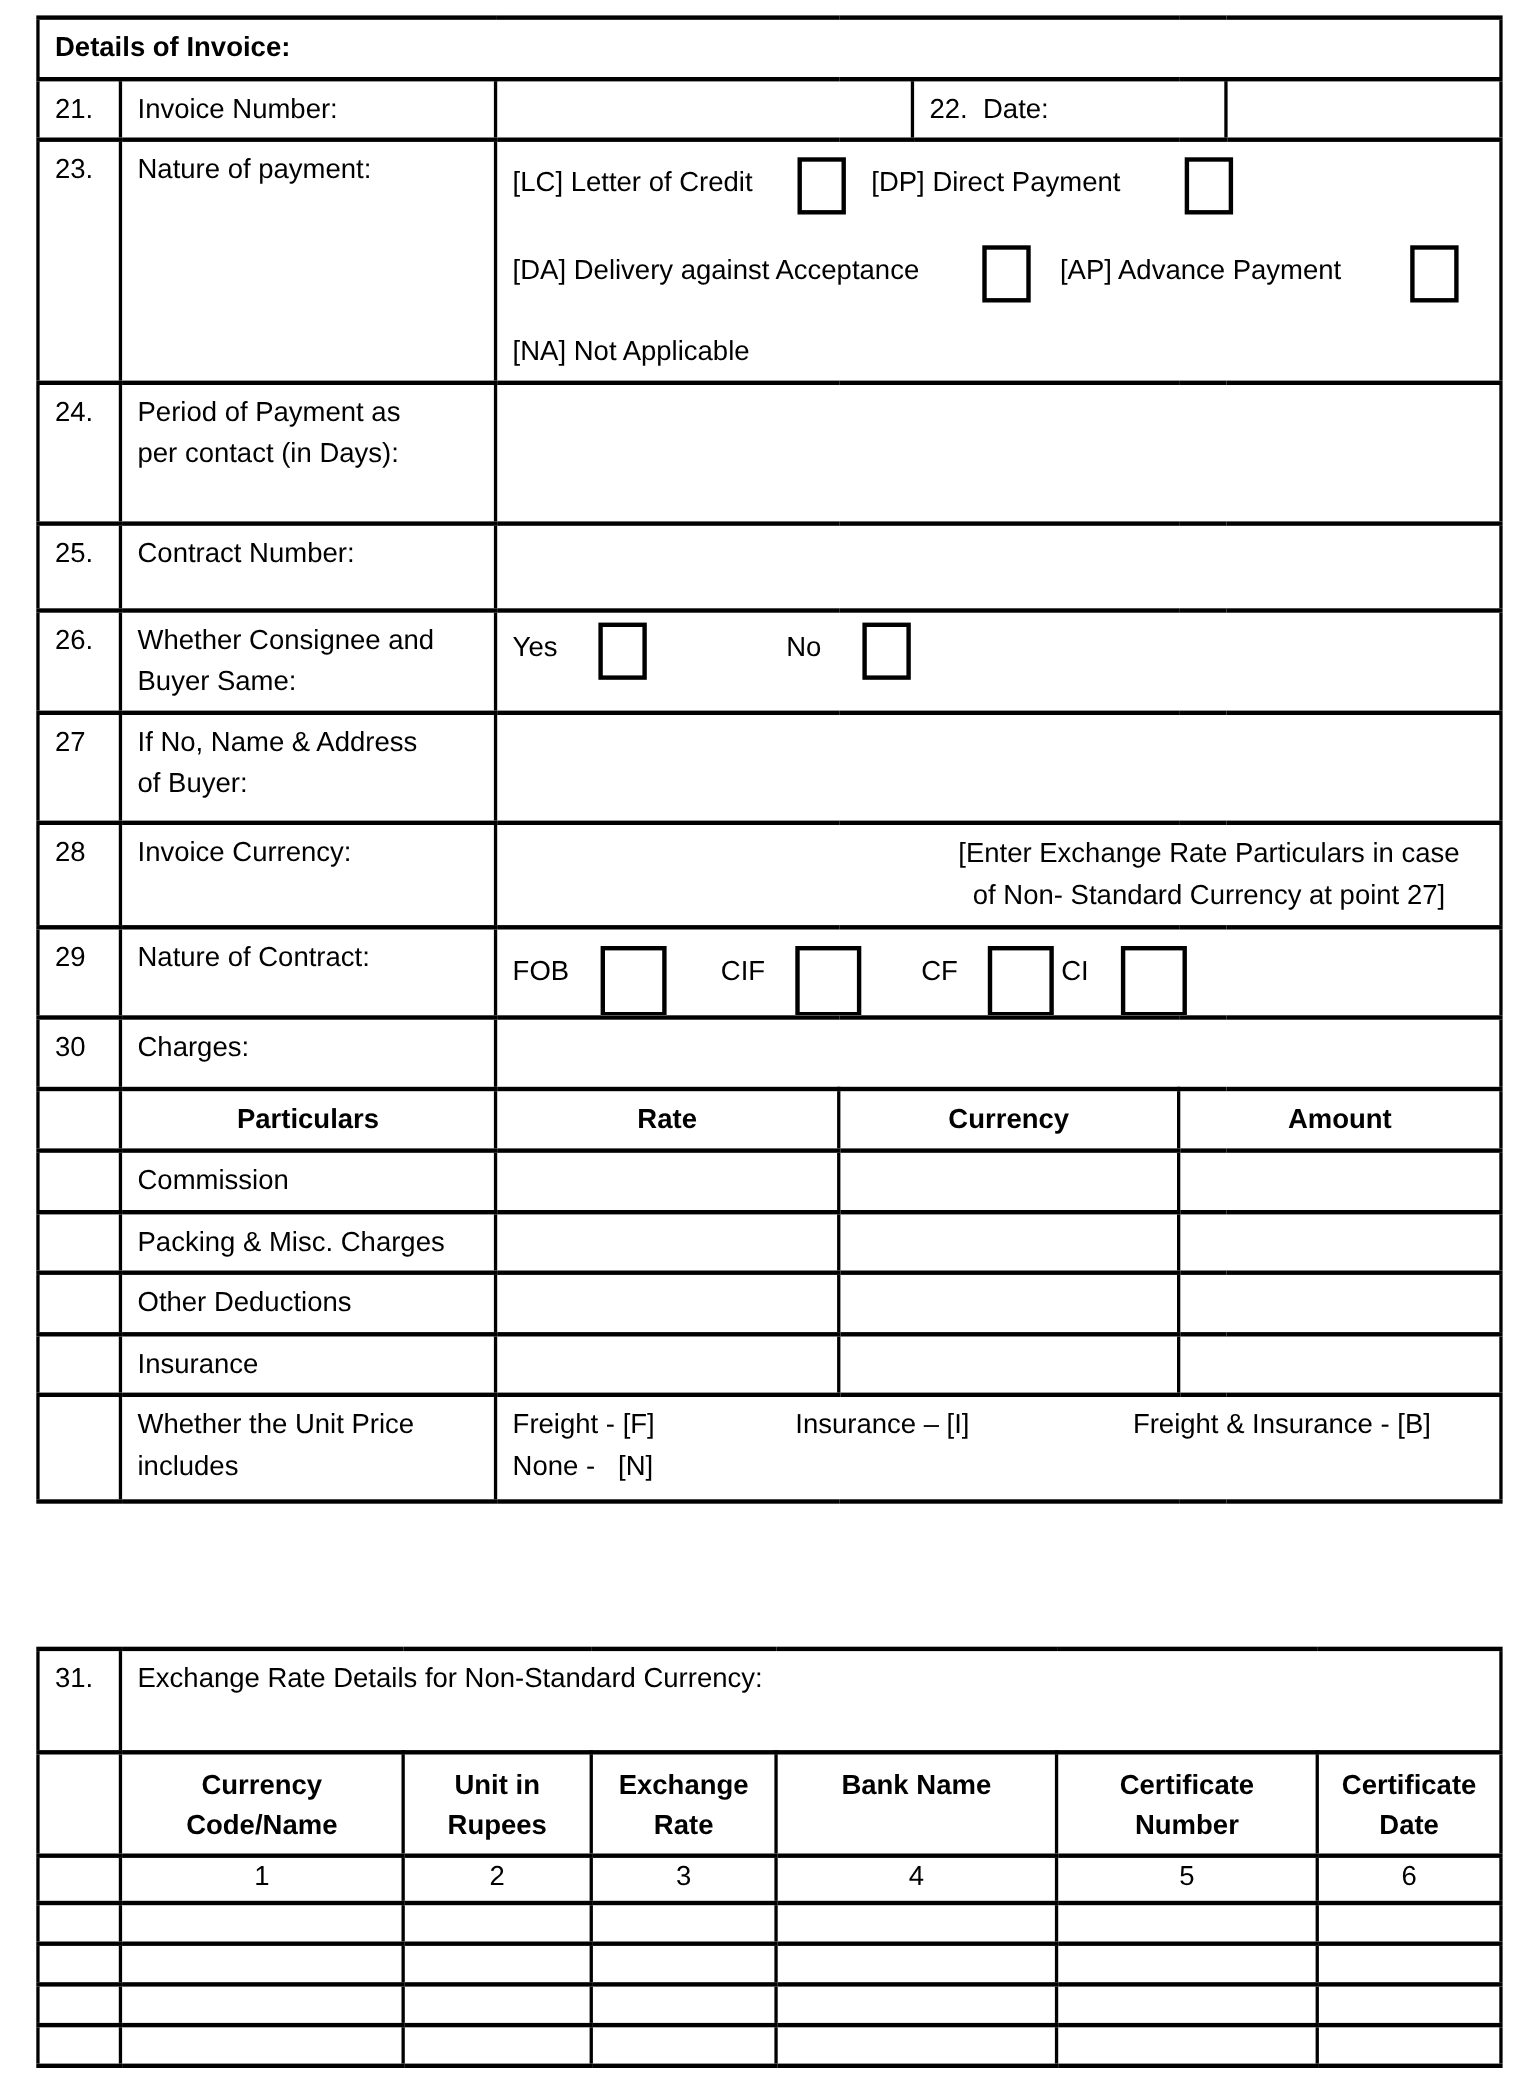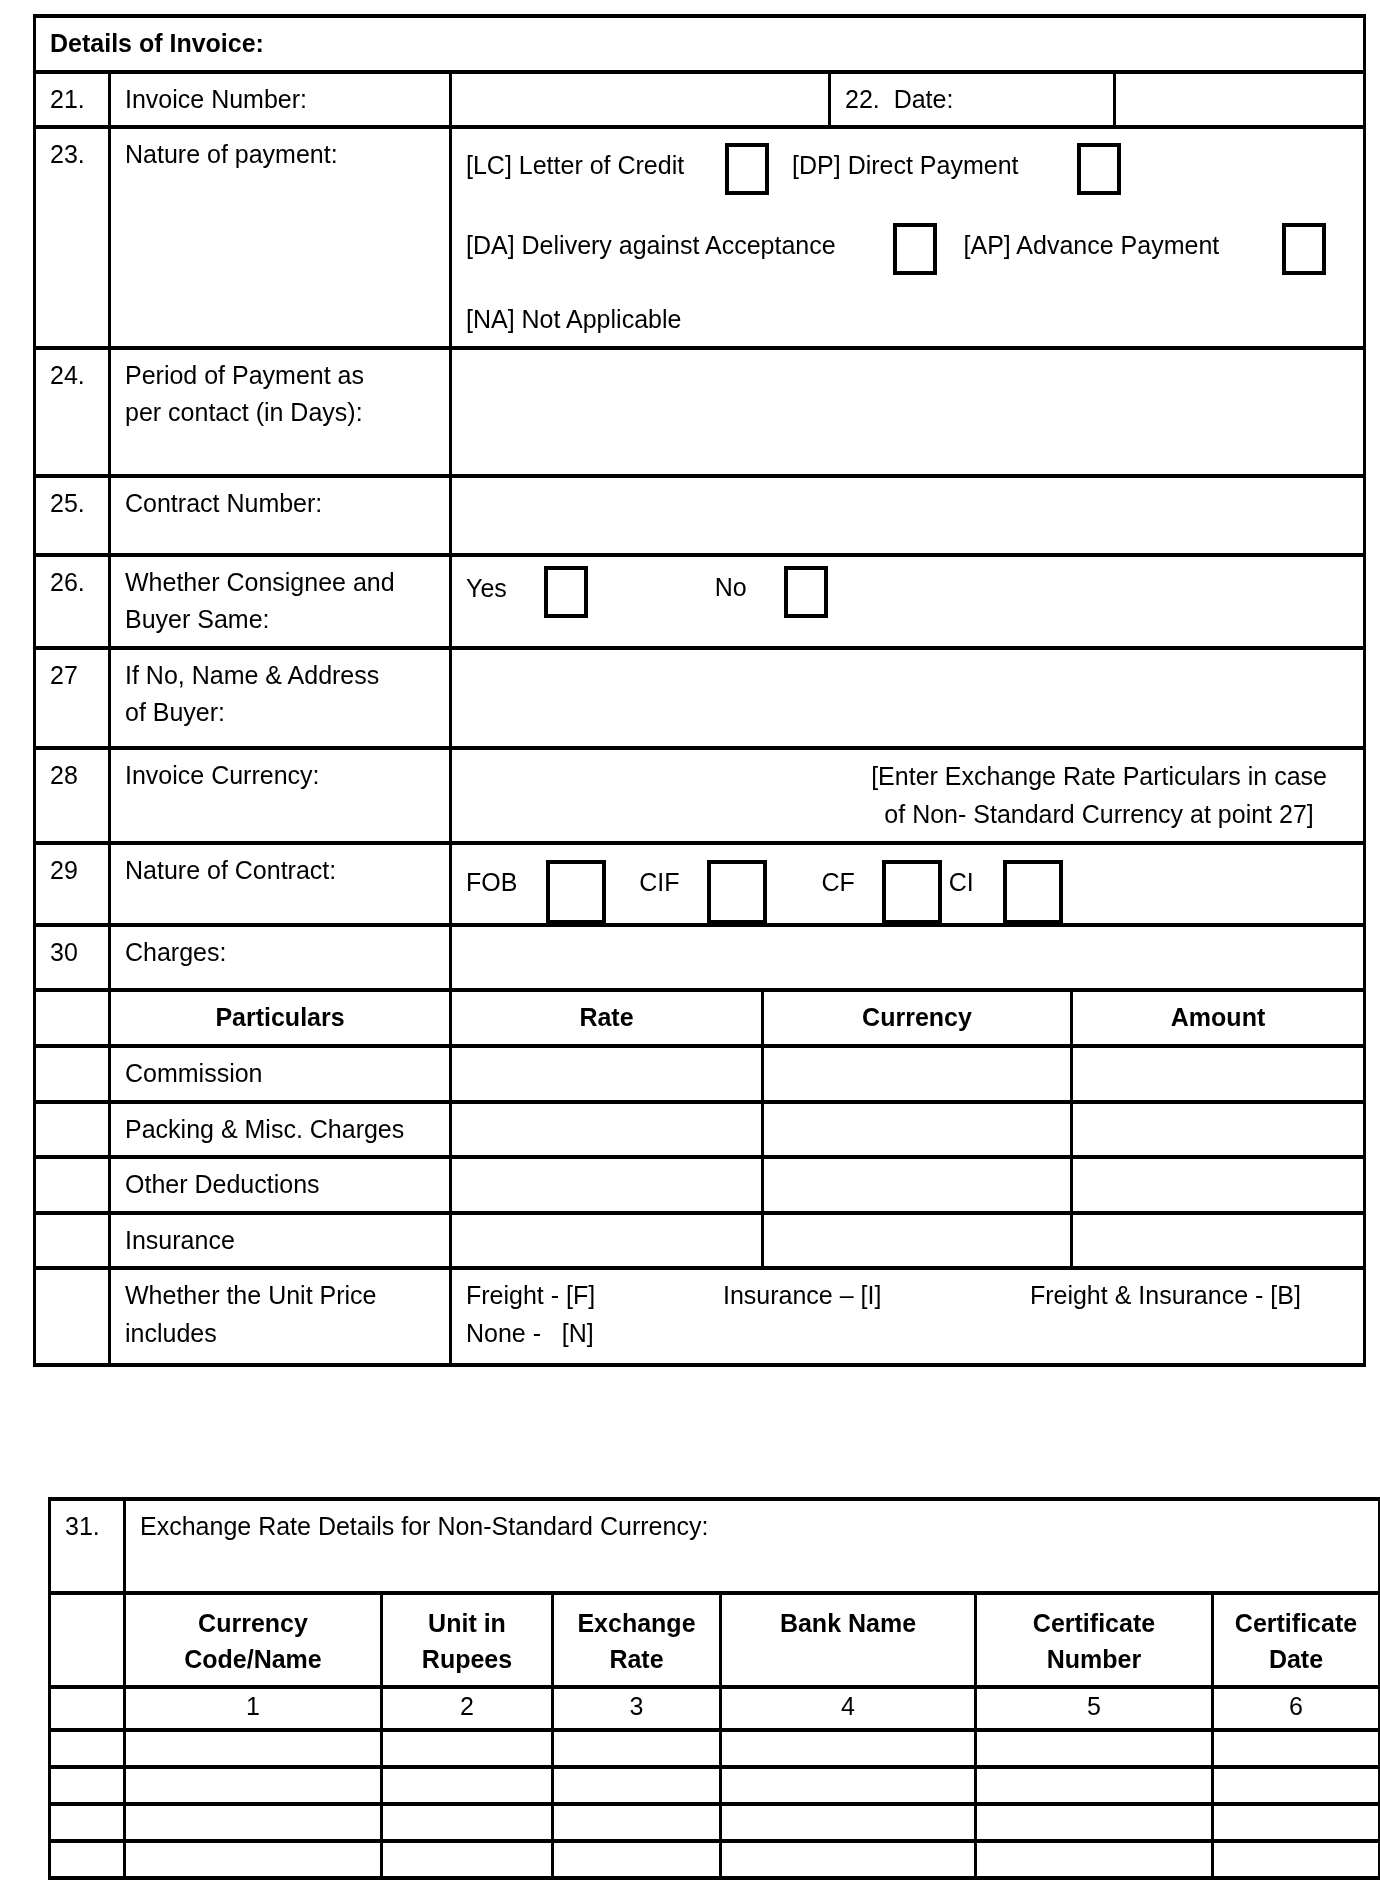--- a/index.html
+++ b/index.html
@@ -7,21 +7,21 @@
          font-family:"Liberation Sans", sans-serif; color:#000; }
   .sheet { position:absolute; left:0; top:0; width:1380px; height:1896px; background:#fff; }
 
   table.form { border-collapse:collapse; table-layout:fixed; position:absolute;
                border:2px solid #22c55e; }
   table.form td { border:3px solid #000; border-top-width:4px; border-bottom-width:4px;
                   vertical-align:top; padding:7px 14px; font-size:25px; line-height:1.5;
                   overflow:hidden; }
 
   #t1 { left:33px; top:14px; width:1330px; }
-  #t2 { left:48px; top:1497px; width:1330px; }
+  #t2 { left:33px; top:1497px; width:1330px; }
 
   td.numcell { padding:7px 4px 0 12px; }
   td.titlecell { font-weight:bold; font-size:28px; line-height:1.15; padding:3px 10px; }
   td.headcell { font-weight:bold; text-align:center; }
   .pre-line { white-space:pre-line; }
   .pre { white-space:pre; }
 
   .cb { display:inline-block; width:36px; height:44px; border:4px solid #000;
         vertical-align:middle; position:relative; top:2px; background:#fff; }
   .cb-big { width:52px; height:56px; top:8px; }
@@ -29,21 +29,21 @@
   .optline { white-space:nowrap; margin-bottom:28px; }
   .optline:last-child { margin-bottom:0; }
 
   .note-right { width:500px; margin-left:auto; text-align:center; white-space:pre-line;
                 line-height:1.55; }
 
   .u1 { display:inline-block; width:250px; }
   .u2 { display:inline-block; width:300px; }
 
   .ml16 { margin-left:16px; } .ml20 { margin-left:20px; } .ml22 { margin-left:22px; }
-  .ml30 { margin-left:30px; } .ml34 { margin-left:34px; } .ml42 { margin-left:26px; }
+  .ml30 { margin-left:30px; } .ml34 { margin-left:34px; } .ml42 { margin-left:42px; }
   .ml50 { margin-left:50px; } .ml52 { margin-left:52px; } .ml56 { margin-left:56px; }
   .ml72 { margin-left:48px; } .ml78 { } .ml120 { margin-left:120px;margin-top:40px; }
 
   #t2 td.h2 { font-weight:bold; text-align:center; line-height:1.45; padding-top:10px; }
   #t2 td.cnum { text-align:center; padding-top:2px; line-height:1.2; }
 </style>
 </head>
 <body>
 
 <div class="sheet">

